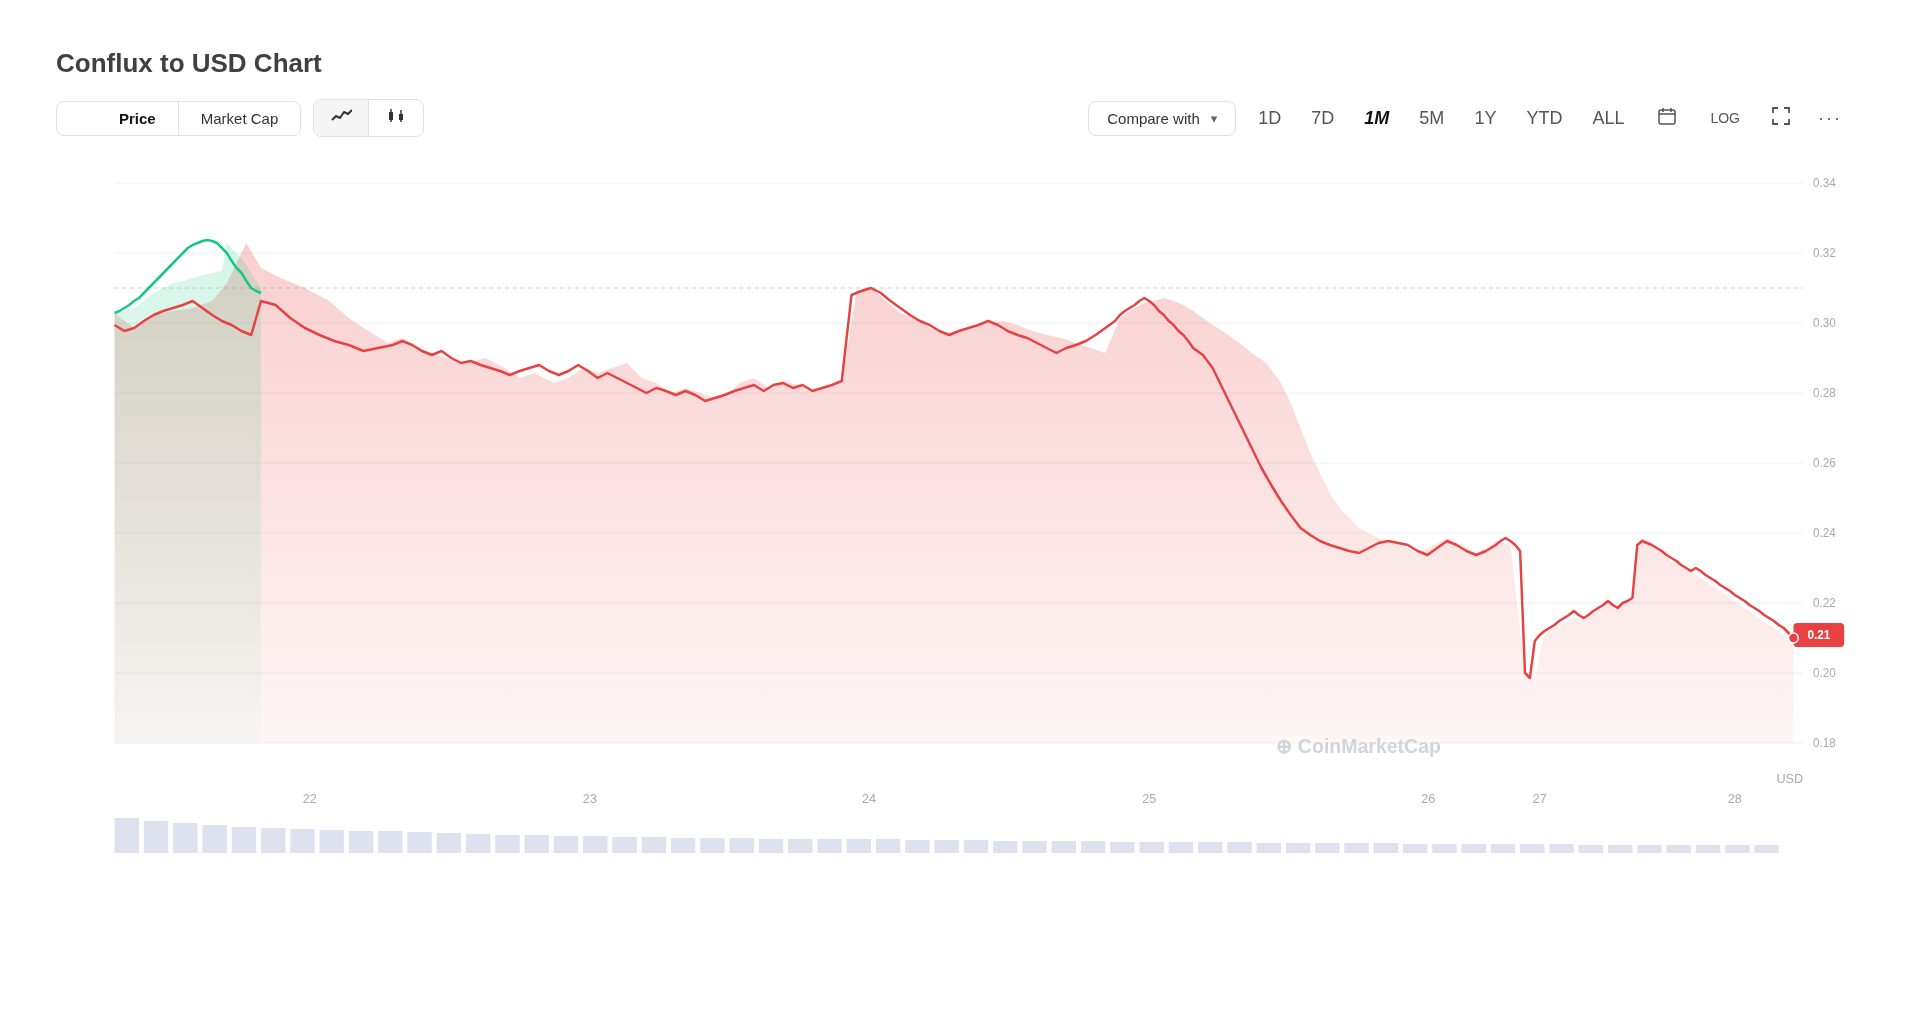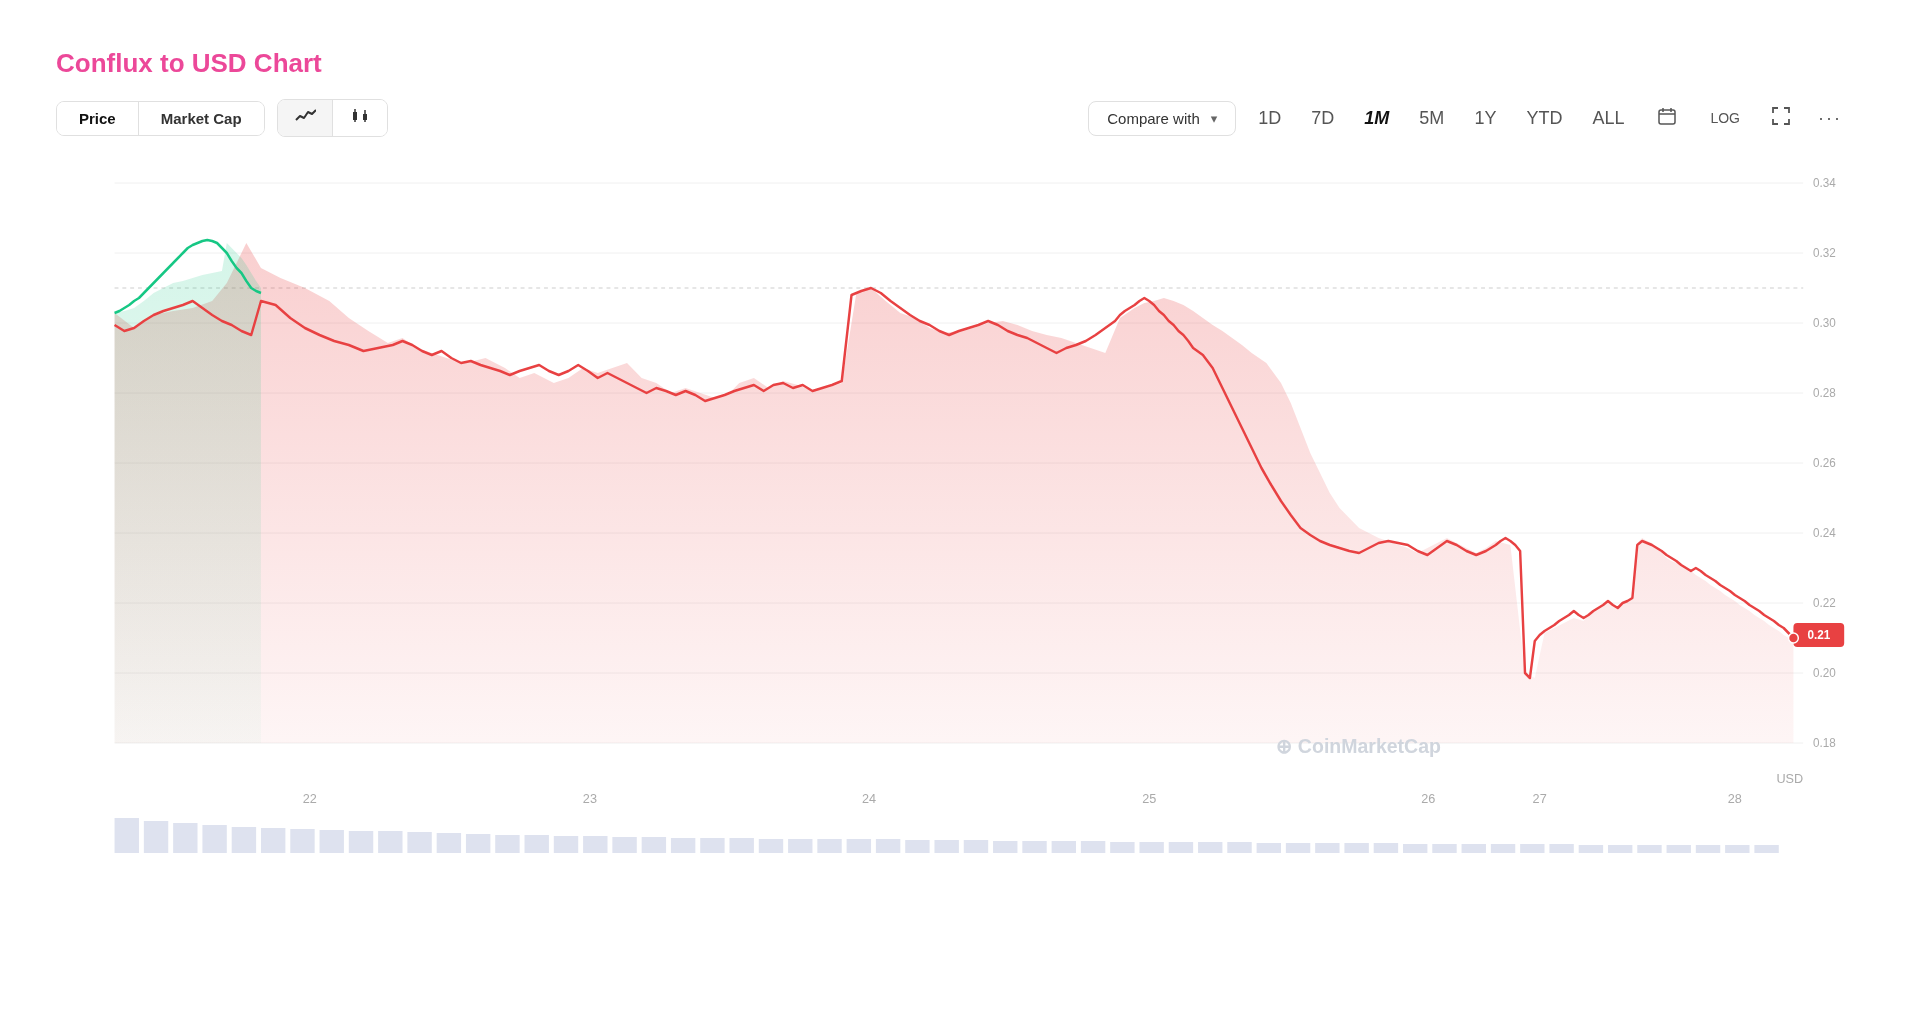--- a/index.html
+++ b/index.html
@@ -13,44 +13,45 @@
     }
     .chart-container {
       width: 100%;
       background: #fff;
       border-radius: 12px;
       padding: 24px 24px 16px 24px;
     }
     .chart-title {
       font-size: 26px;
       font-weight: 700;
-      color: #ec4899;
+      color: #404040;
       margin-bottom: 20px;
     }
     .toolbar {
       display: flex;
       align-items: center;
       justify-content: space-between;
       margin-bottom: 16px;
     }
     .toolbar-left {
       display: flex;
       align-items: center;
       gap: 12px;
     }
     .tab-group {
       display: flex;
       border: 1.5px solid #e0e0e0;
       border-radius: 8px;
       overflow: hidden;
+      padding-left: 40px;
     }
     .tab-btn {
       padding: 8px 22px;
       font-size: 15px;
-      font-weight: 700;
+      font-weight: 400;
       cursor: pointer;
       background: #fff;
       border: none;
       border-right: 1.5px solid #e0e0e0;
       color: #333;
     }
     .tab-btn:last-child { border-right: none; }
     .tab-btn.active {
       background: #fff;
       font-weight: 700;

